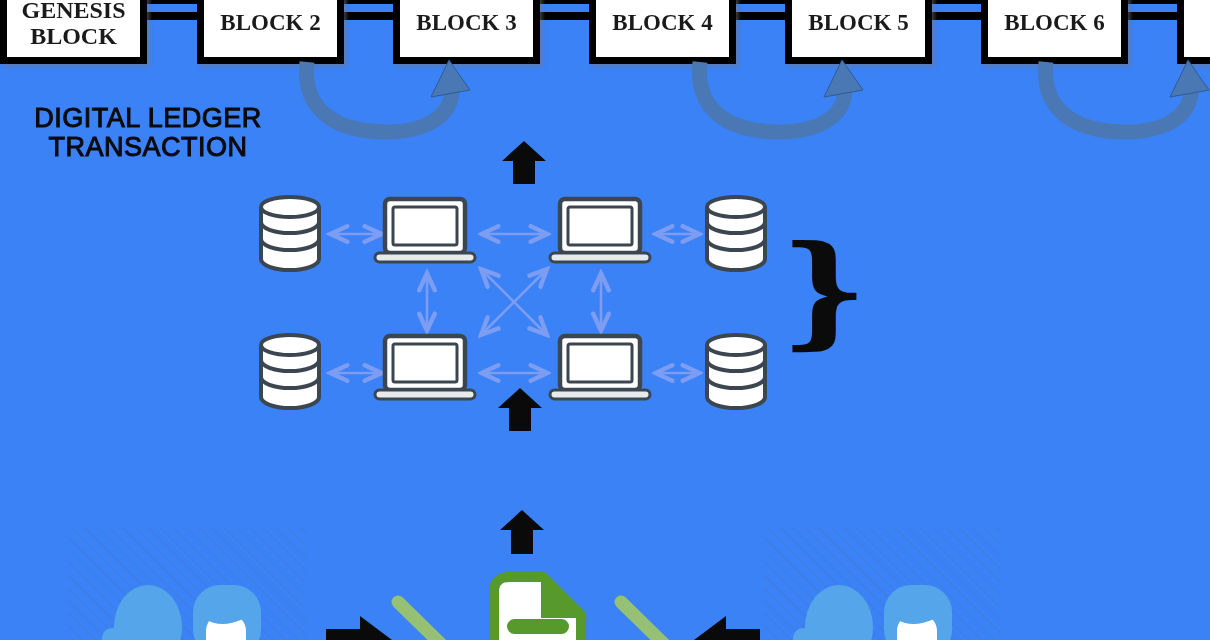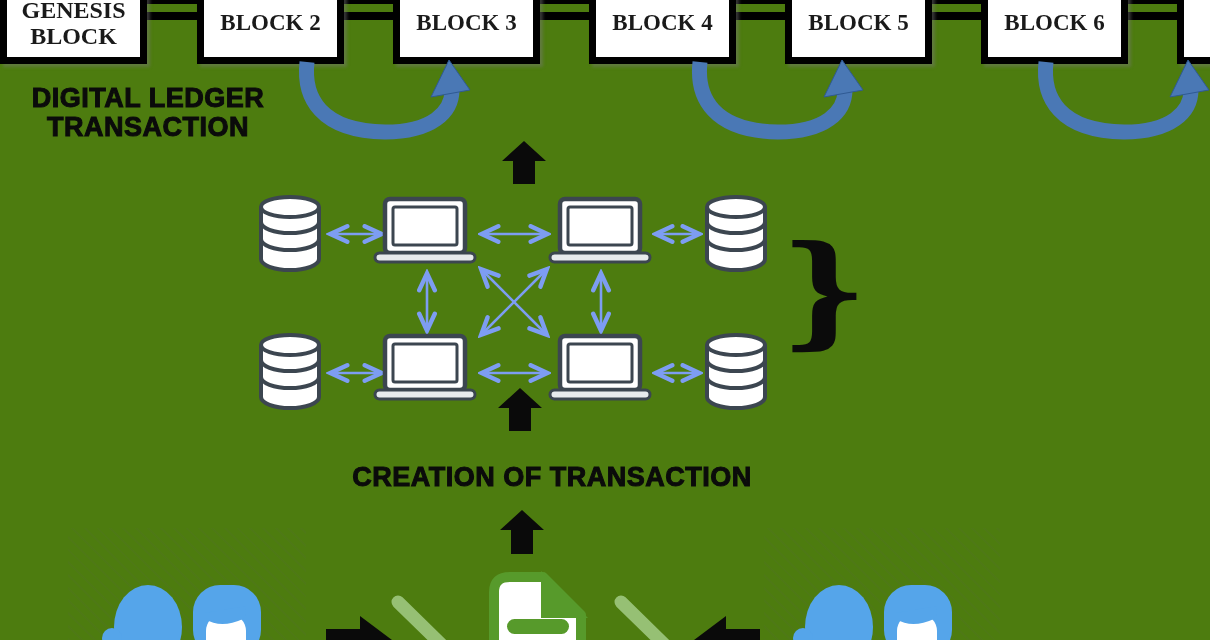--- a/index.html
+++ b/index.html
@@ -1,32 +1,32 @@
 <!DOCTYPE html>
 <html><head>
 <meta charset="utf-8">
 <style>
   html,body{margin:0;padding:0;background:#fff;}
-  .canvas{position:relative;width:1210px;height:640px;overflow:hidden;background:#4d7c0f;
+  .canvas{position:relative;width:1210px;height:640px;overflow:hidden;background:#3b82f6;
           font-family:"Liberation Sans",sans-serif;}
   
   .stripes{position:absolute;
     background:repeating-linear-gradient(45deg,rgba(90,90,90,.08) 0 2px,transparent 2px 9px);}
   .stripes.left{left:68px;top:528px;width:238px;height:112px;}
   .stripes.right{left:764px;top:528px;width:236px;height:112px;}
   
   .block{position:absolute;top:-34px;height:98px;width:147px;box-sizing:border-box;
          background:#fff;border:7px solid #000;box-shadow:3px 3px 3px rgba(120,120,120,.45);
          display:flex;justify-content:center;z-index:3;}
   .block .lbl{font-family:"Liberation Serif",serif;font-weight:bold;font-size:23px;
               line-height:25px;text-align:center;padding-top:37px;color:#1a1a1a;}
   .block.genesis .lbl{font-size:24px;line-height:26px;padding-top:24px;}
   .conn{position:absolute;background:#000;z-index:2;}
   
-  .heavy{position:absolute;font-weight:700;color:#0b0b0b;letter-spacing:.5px;
+  .heavy{position:absolute;font-weight:400;color:#0b0b0b;letter-spacing:.5px;margin-top:20px;
          -webkit-text-stroke:1px #0b0b0b;}
   .ledger-caption{left:16px;top:84px;width:264px;text-align:center;font-size:27px;line-height:29px;}
   .transaction-caption{left:845px;top:279px;font-size:27px;letter-spacing:1.5px;}
   .creation-caption{left:340px;top:462px;width:424px;text-align:center;font-size:27px;}
   .brace{position:absolute;left:780px;top:226px;font-family:"DejaVu Serif",serif;
          font-weight:bold;font-size:122px;line-height:128px;color:#0b0b0b;
          transform:scaleX(1.12);transform-origin:left center;}
   svg.overlay{position:absolute;left:0;top:0;z-index:4;}
 </style>
 </head>
@@ -70,21 +70,20 @@
     </div>
   <div class="block" style="left:1177px">
       <div class="lbl"></div>
     </div>
 
   <div class="heavy ledger-caption">
     <div>DIGITAL LEDGER</div>
     <div>TRANSACTION</div>
   </div>
   <div class="brace">}</div>
-  <div class="heavy creation-caption">CREATION OF TRANSACTION</div>
 
   <svg class="overlay" width="1210" height="640" viewBox="0 0 1210 640">
     <defs>
       <marker id="pb" markerWidth="9" markerHeight="9" refX="6.5" refY="4" orient="auto-start-reverse">
         <path d="M1 1 L7.5 4 L1 7" fill="none" stroke="#7d9df2" stroke-width="1.7" stroke-linecap="round"></path>
       </marker>
       <g id="dbi">
         <path d="M2 12 v52 a29 11 0 0 0 58 0 v-52" fill="#fff" stroke="#3c4650" stroke-width="4"></path>
         <ellipse cx="31" cy="12" rx="29" ry="10" fill="#fff" stroke="#3c4650" stroke-width="4"></ellipse>
         <path d="M2 27 a29 11 0 0 0 58 0" fill="none" stroke="#3c4650" stroke-width="4"></path>

